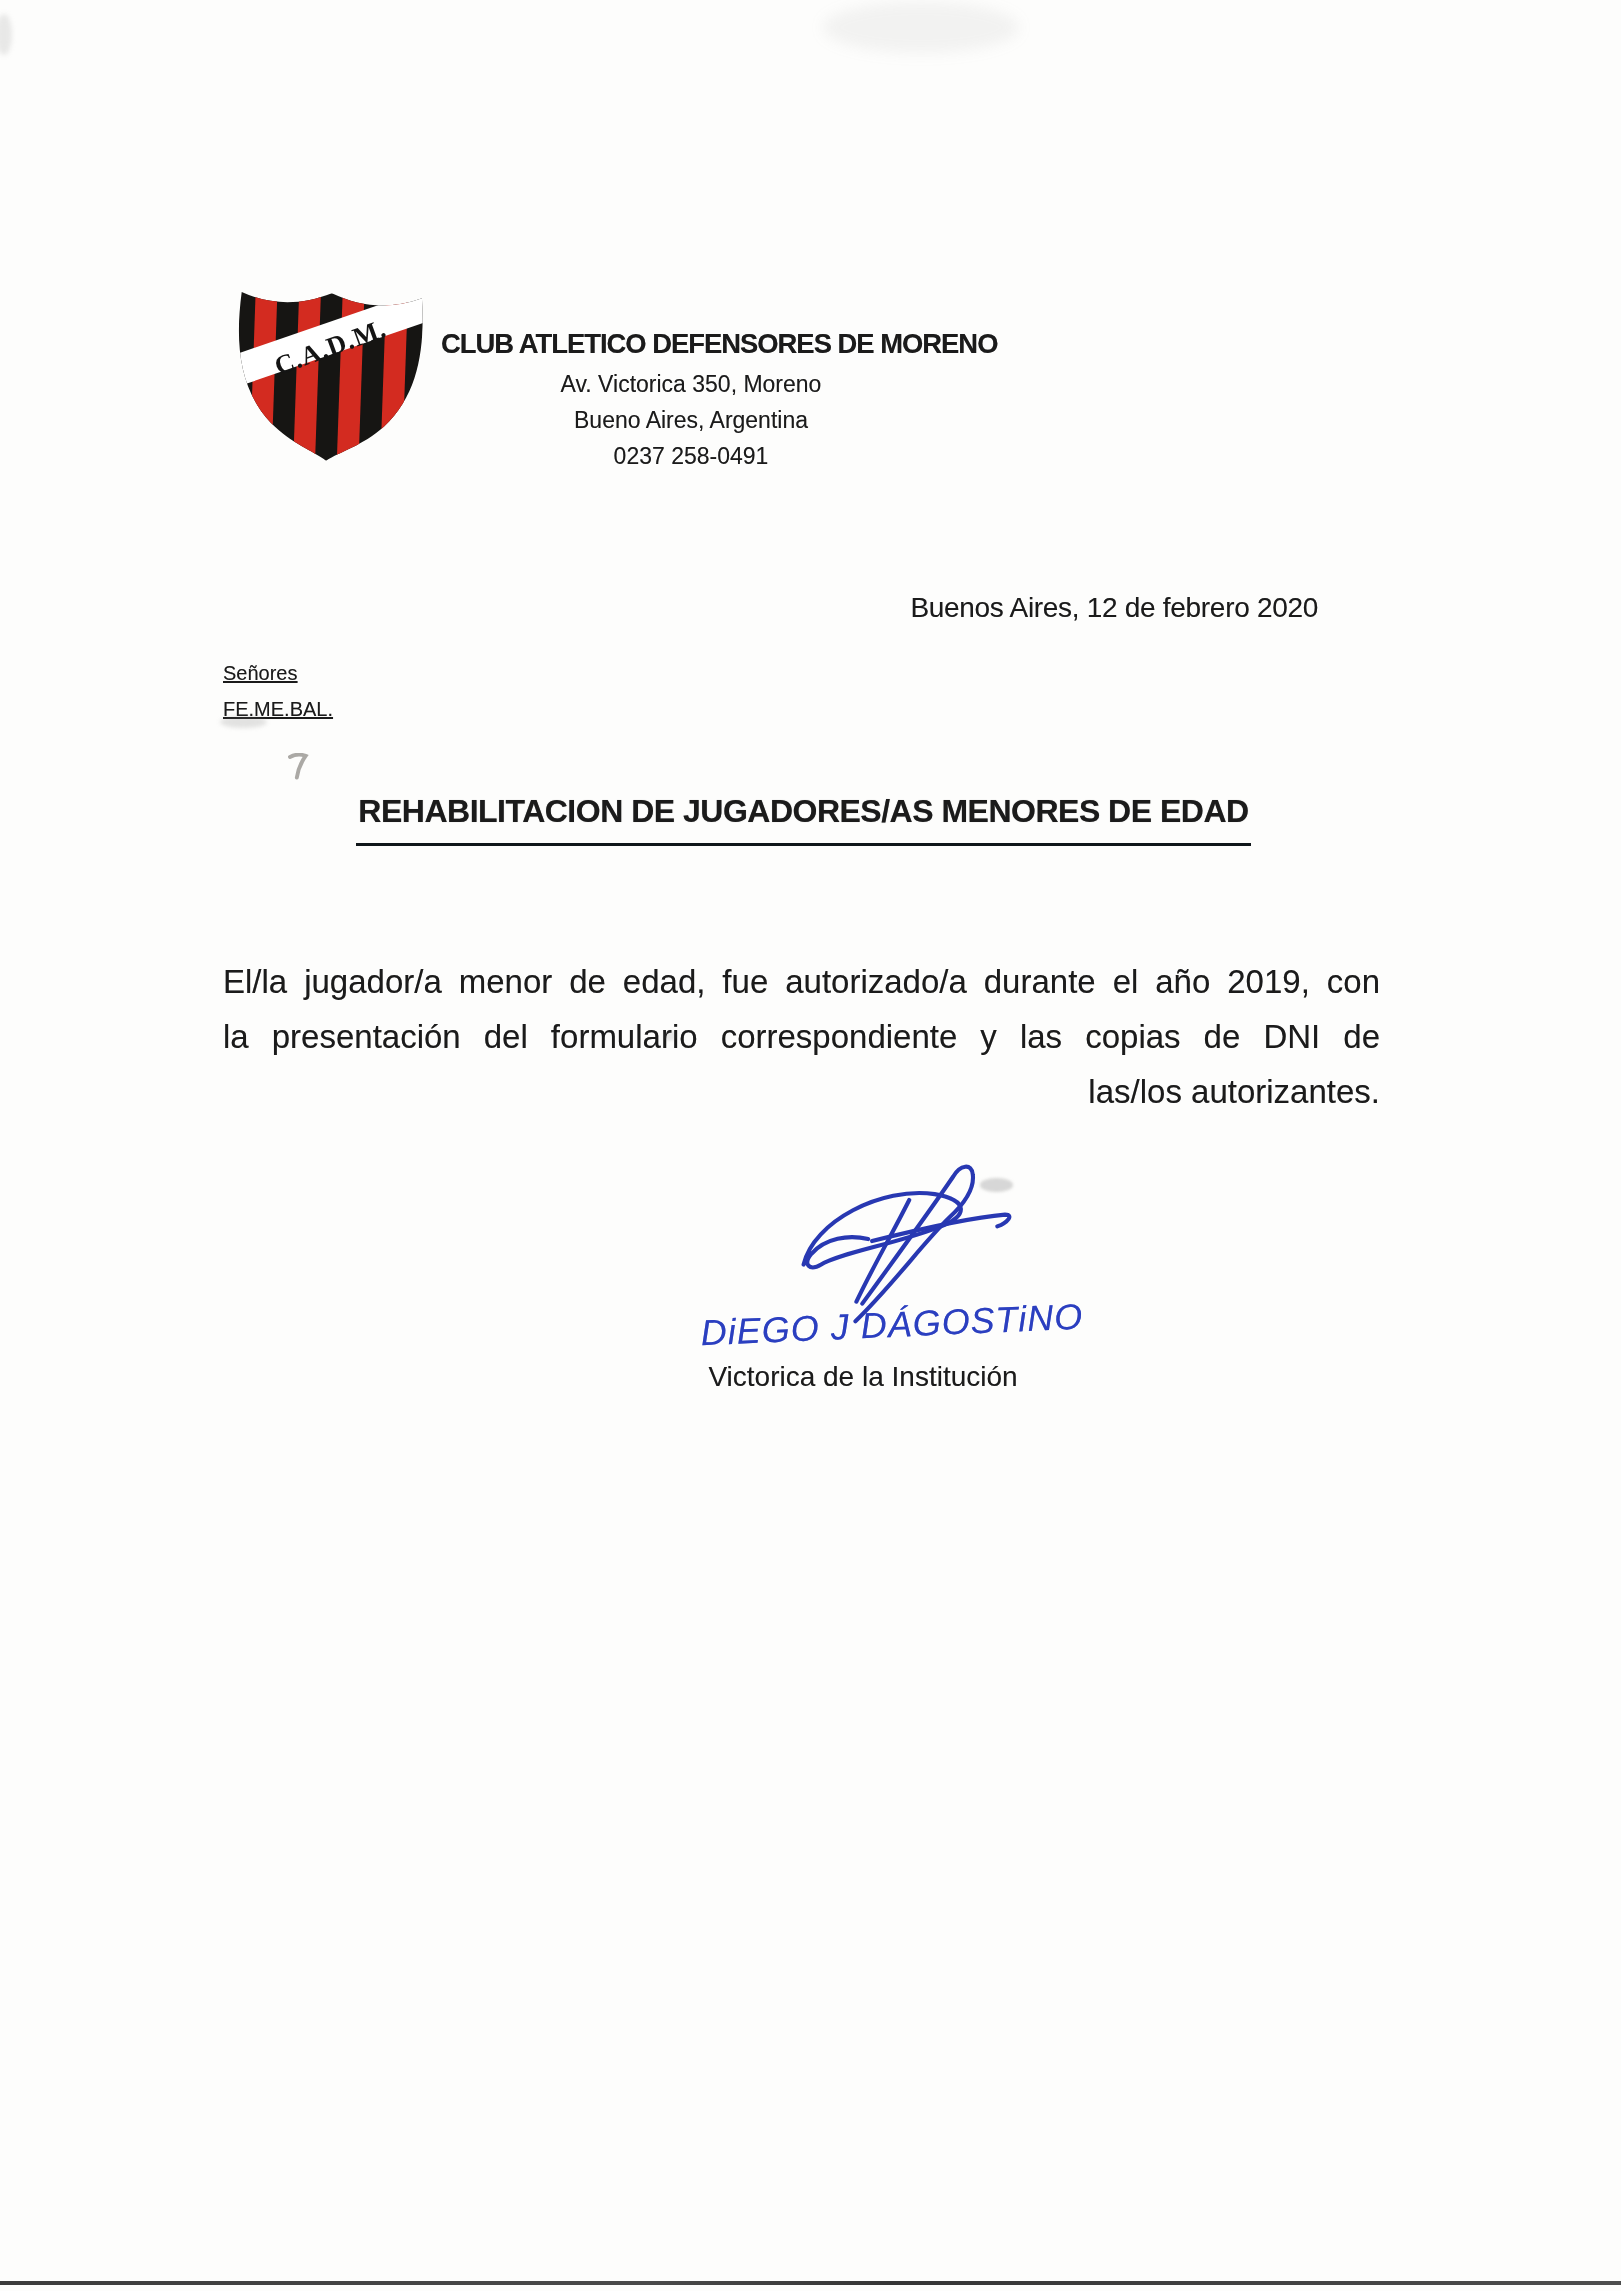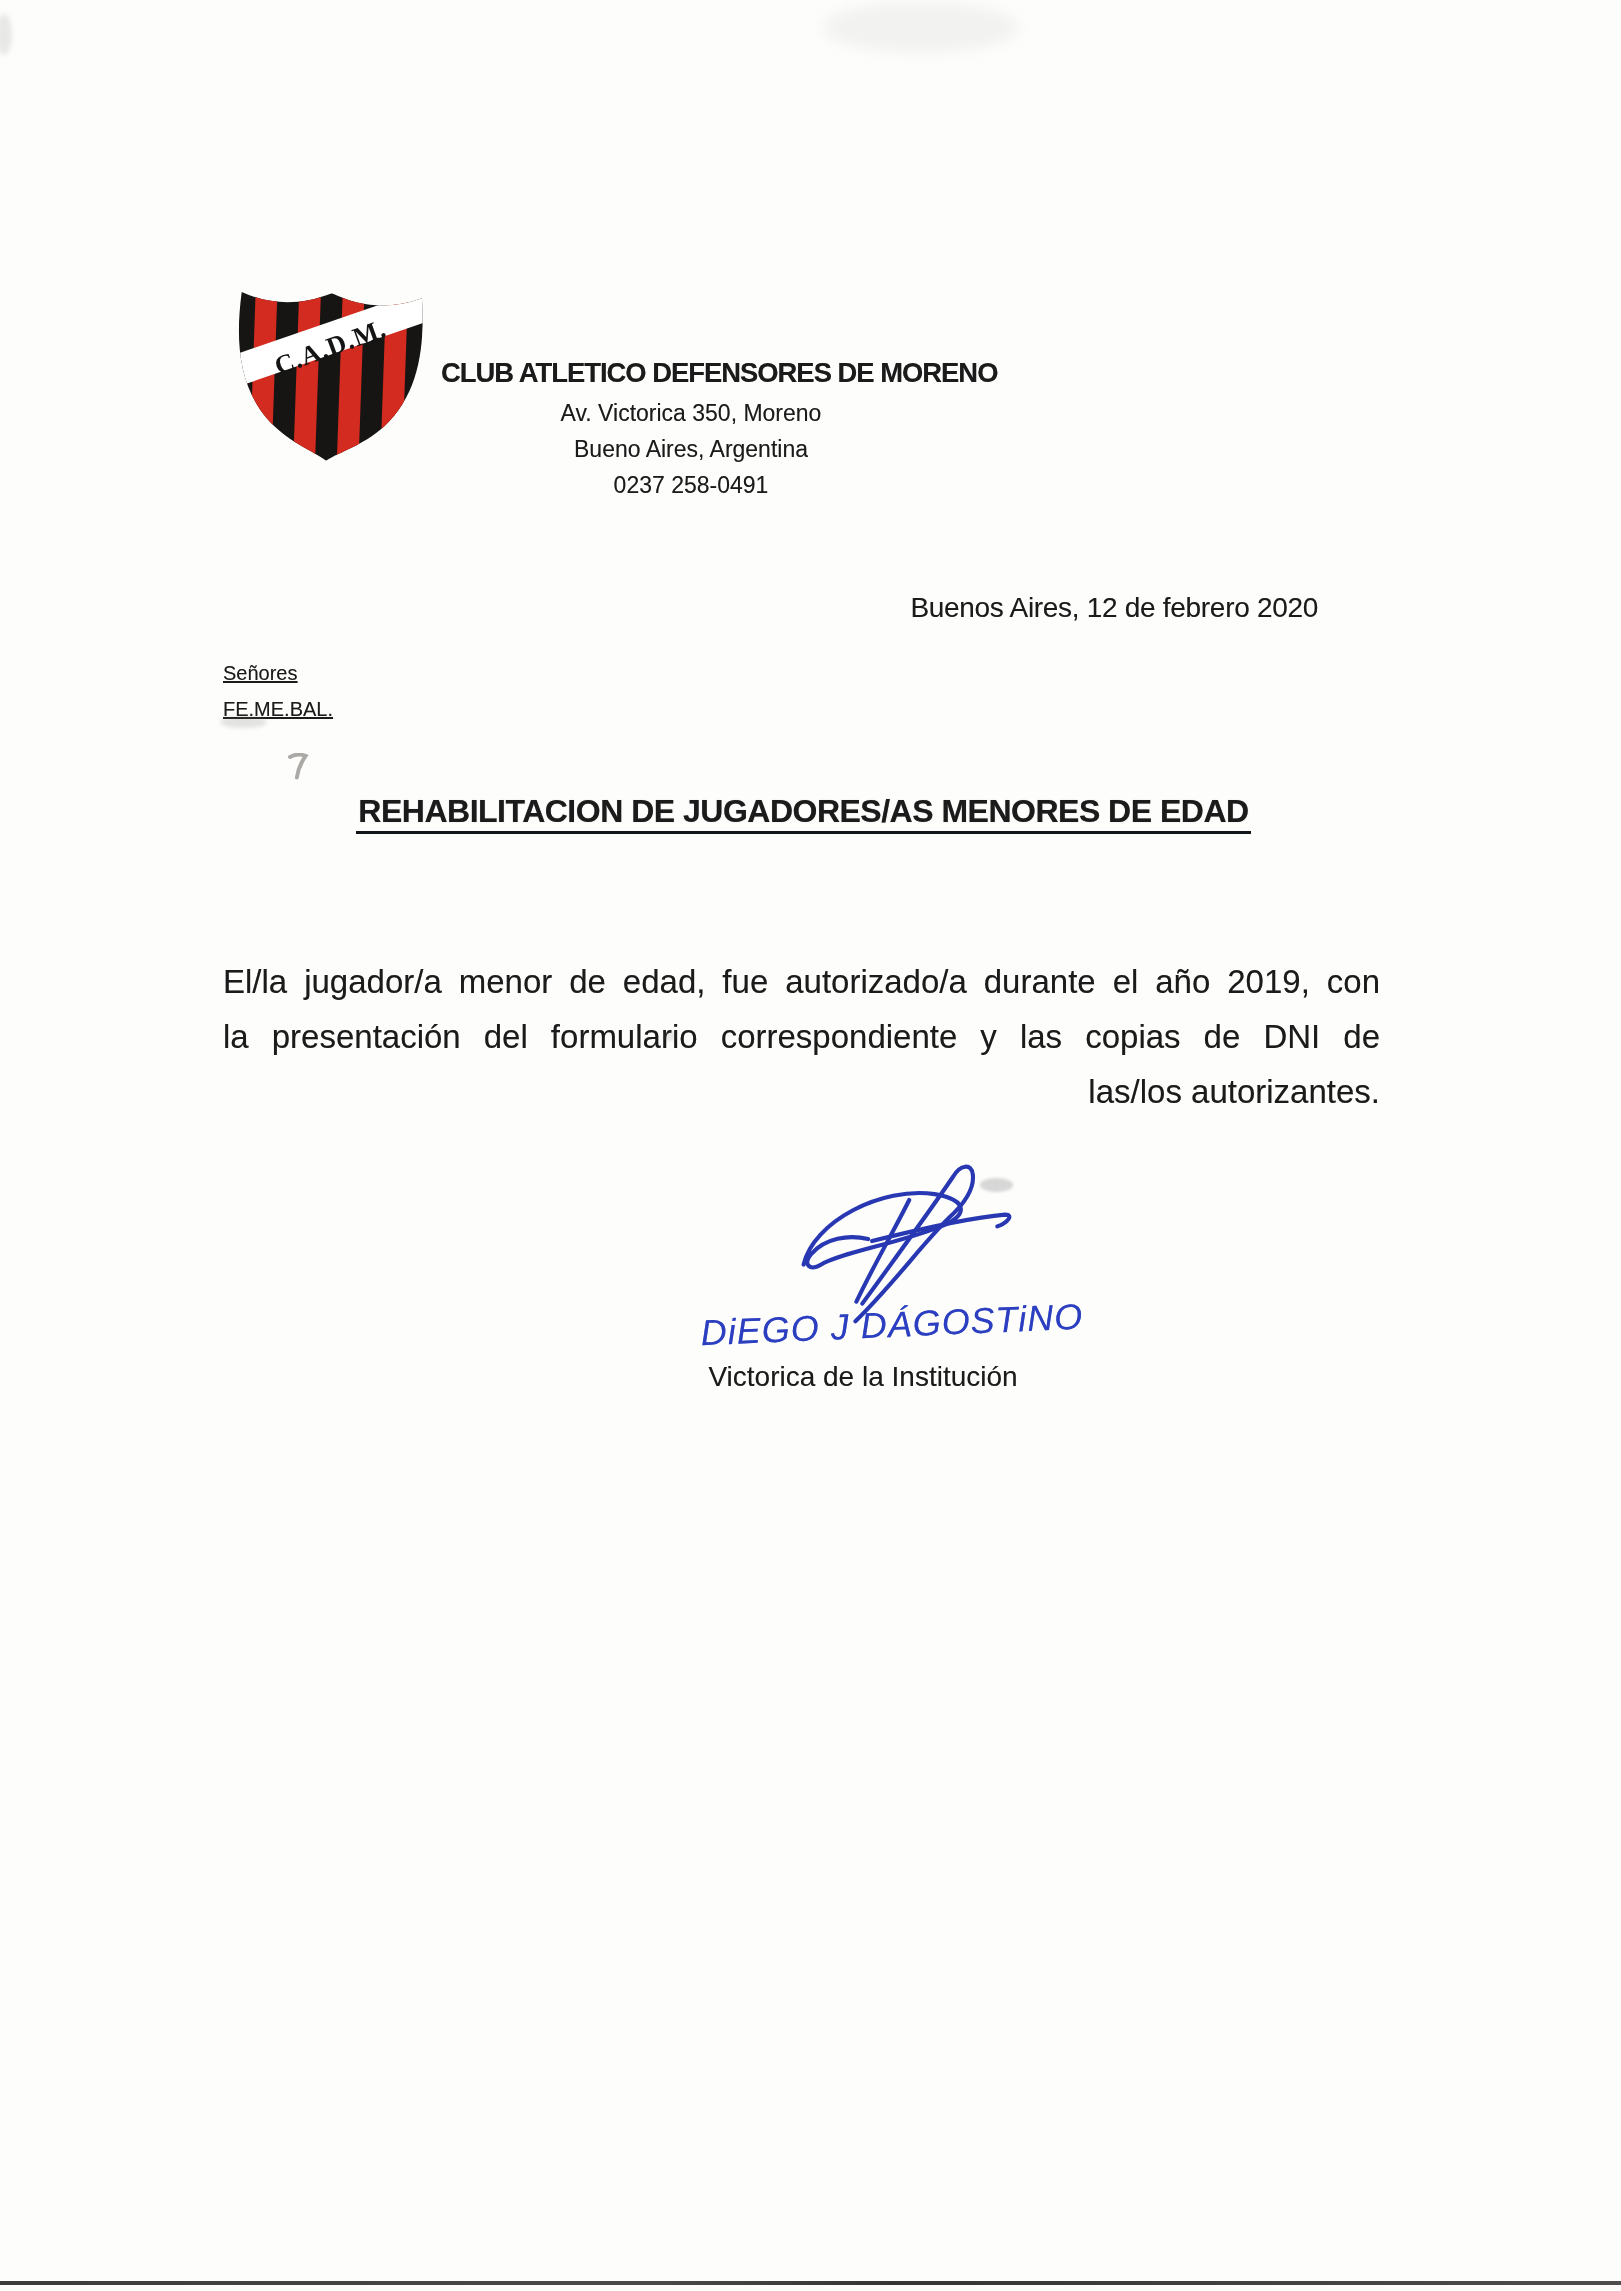--- a/index.html
+++ b/index.html
@@ -19,21 +19,20 @@
   }
   .lh-text{
     position:absolute;left:441px;top:327px;width:500px;
     text-align:center;
   }
   .club-name{
     font-size:27.4px;font-weight:bold;letter-spacing:-1px;
     line-height:33px;margin-bottom:5.9px;
     text-shadow:0 0 0.6px rgba(0,0,0,.45);
     white-space:nowrap;
-    margin-top:29px;
   }
   .addr-line{
     font-size:23px;line-height:36px;
     text-shadow:0 0 0.5px rgba(0,0,0,.35);
   }
   
   .dateline{
     position:absolute;top:592px;right:303px;
     font-size:28px;letter-spacing:-0.3px;
     text-shadow:0 0 0.5px rgba(0,0,0,.35);
@@ -44,21 +43,21 @@
     text-shadow:0 0 0.5px rgba(0,0,0,.35);
     text-decoration:underline;
   }
   .title-row{
     position:absolute;left:0;top:793px;width:1607px;
     text-align:center;
   }
   .subject-title{
     display:inline-block;
     font-size:32px;font-weight:bold;letter-spacing:-0.5px;
-    padding:0 2px 1px 2px;
+    padding:0 2px 13px 2px;
     border-bottom:3.9px solid #10161a;
     text-shadow:0 0 0.7px rgba(0,0,0,.5);
     white-space:nowrap;
   }
   .letter-body{
     position:absolute;left:223px;top:954px;width:1157px;
     font-size:33px;line-height:55px;
     text-shadow:0 0 0.6px rgba(0,0,0,.35);
   }
   .jline{text-align:justify;text-align-last:justify;white-space:normal;}

